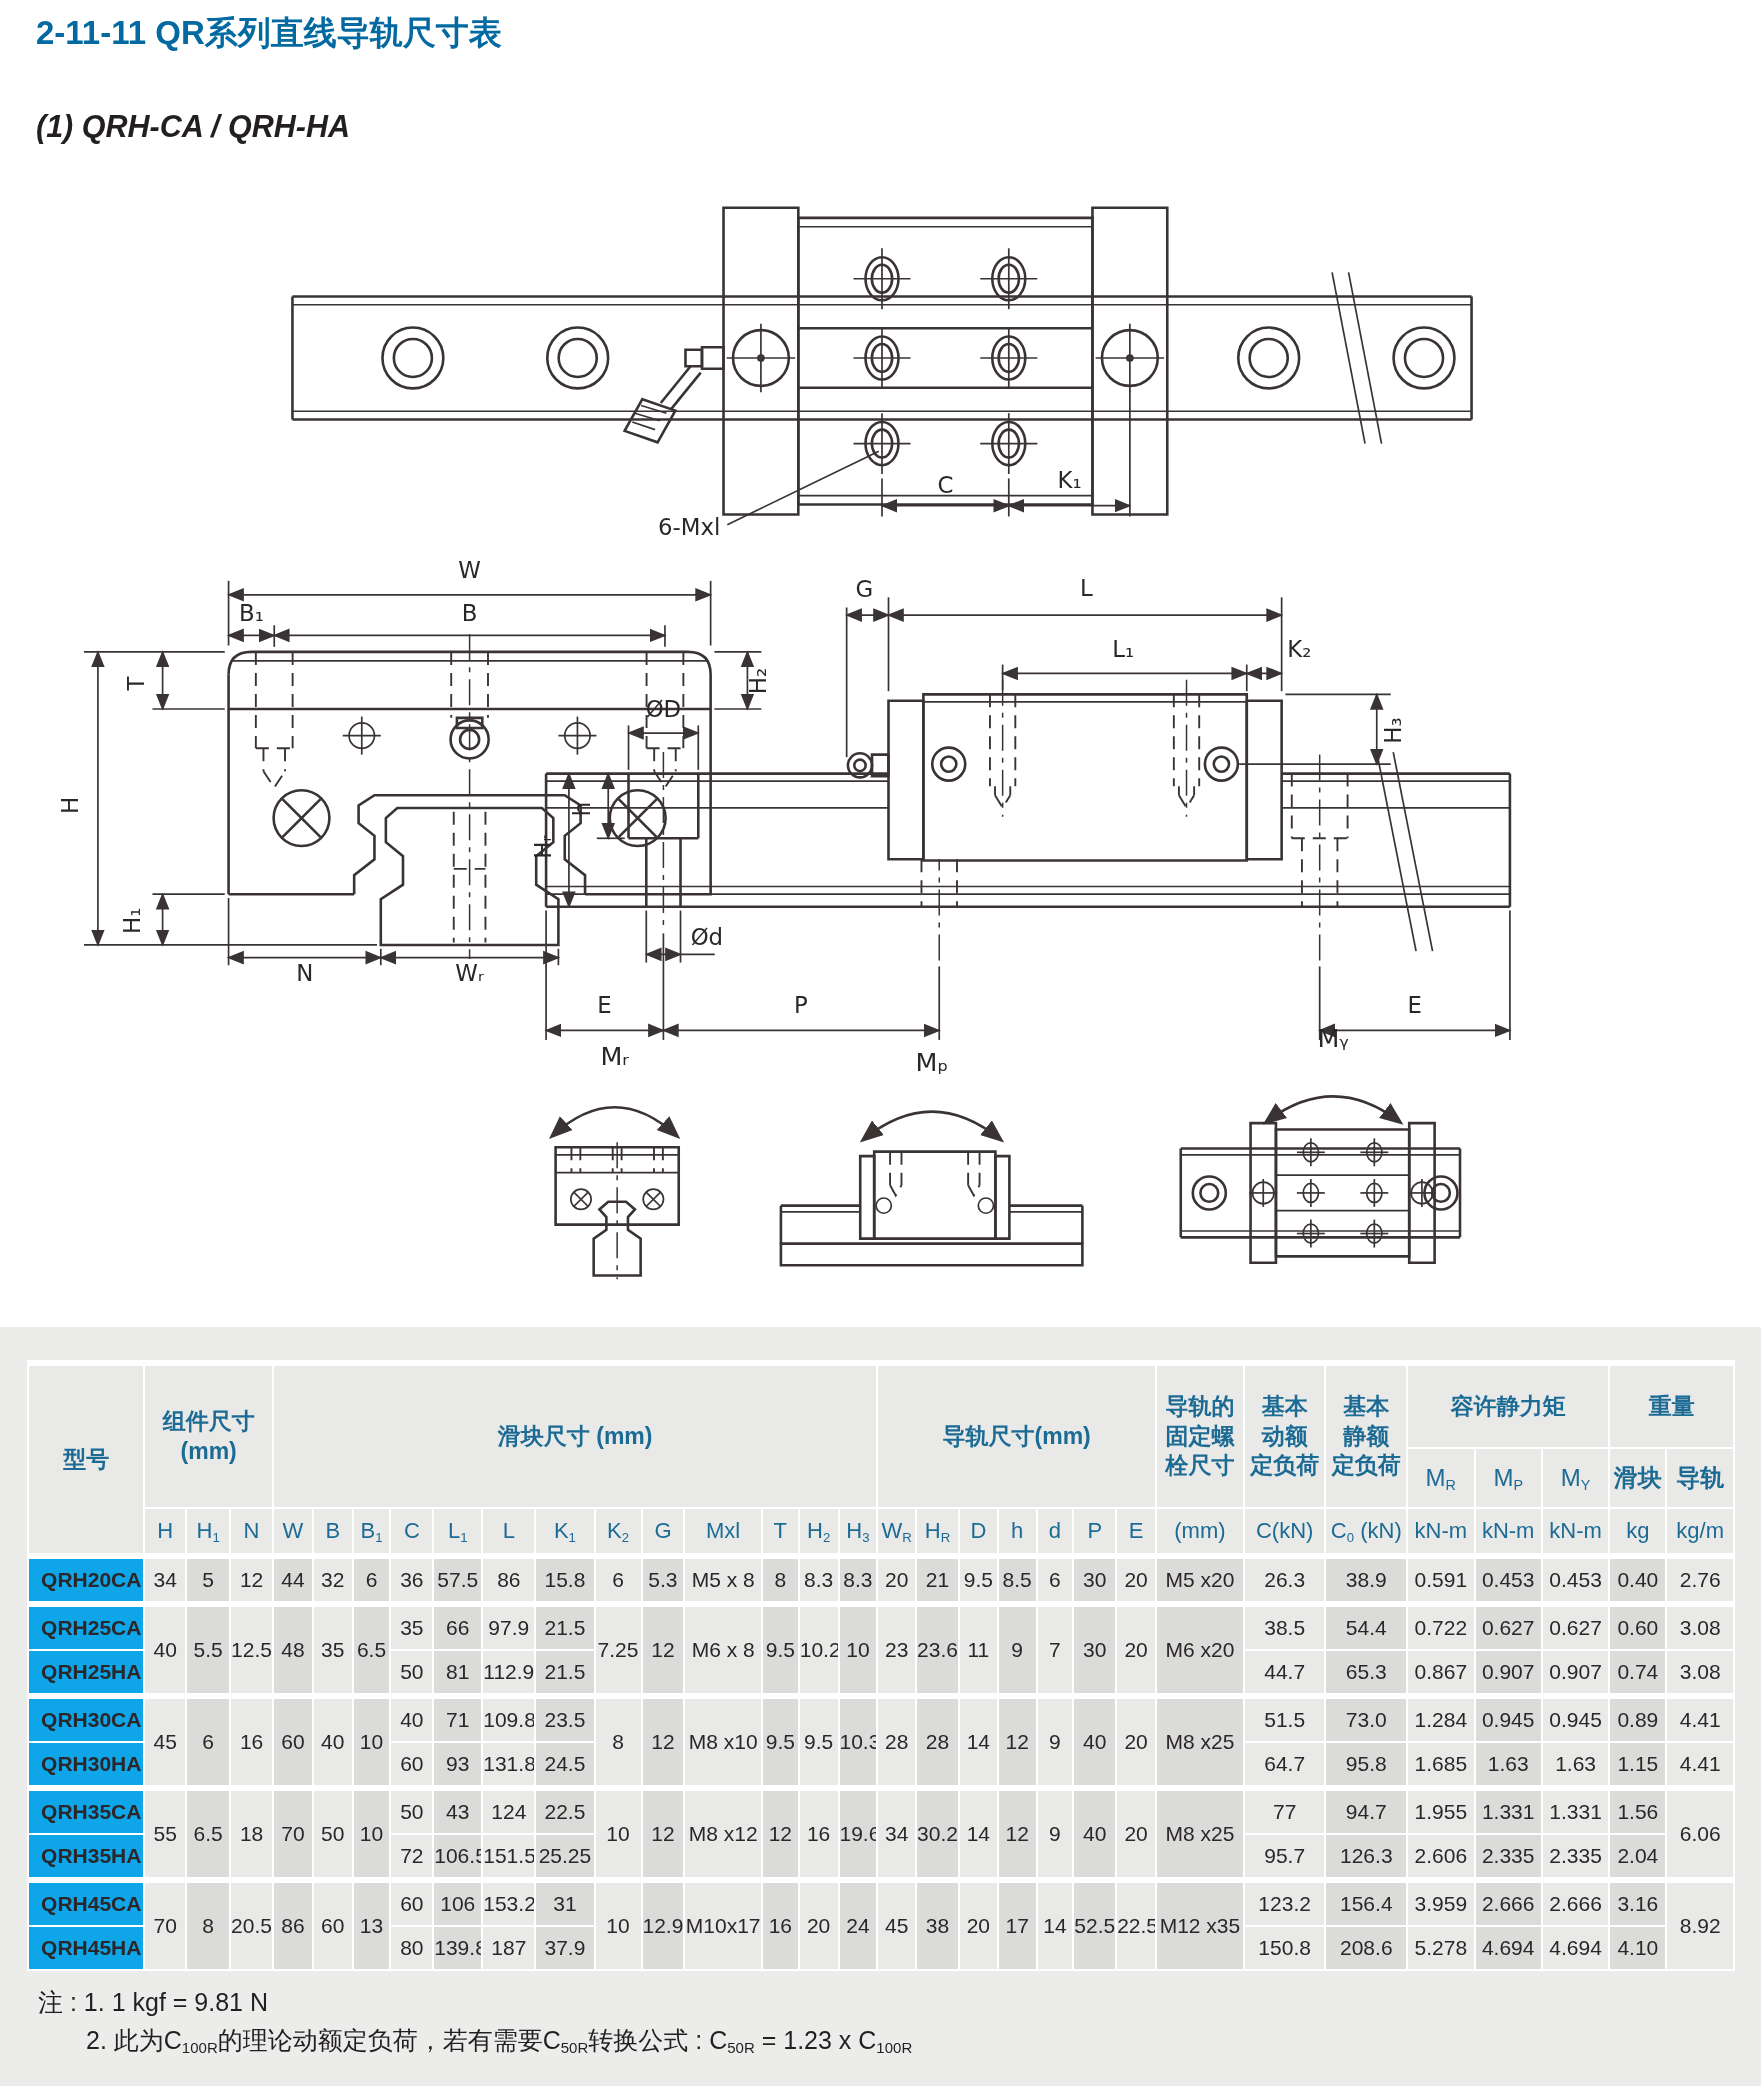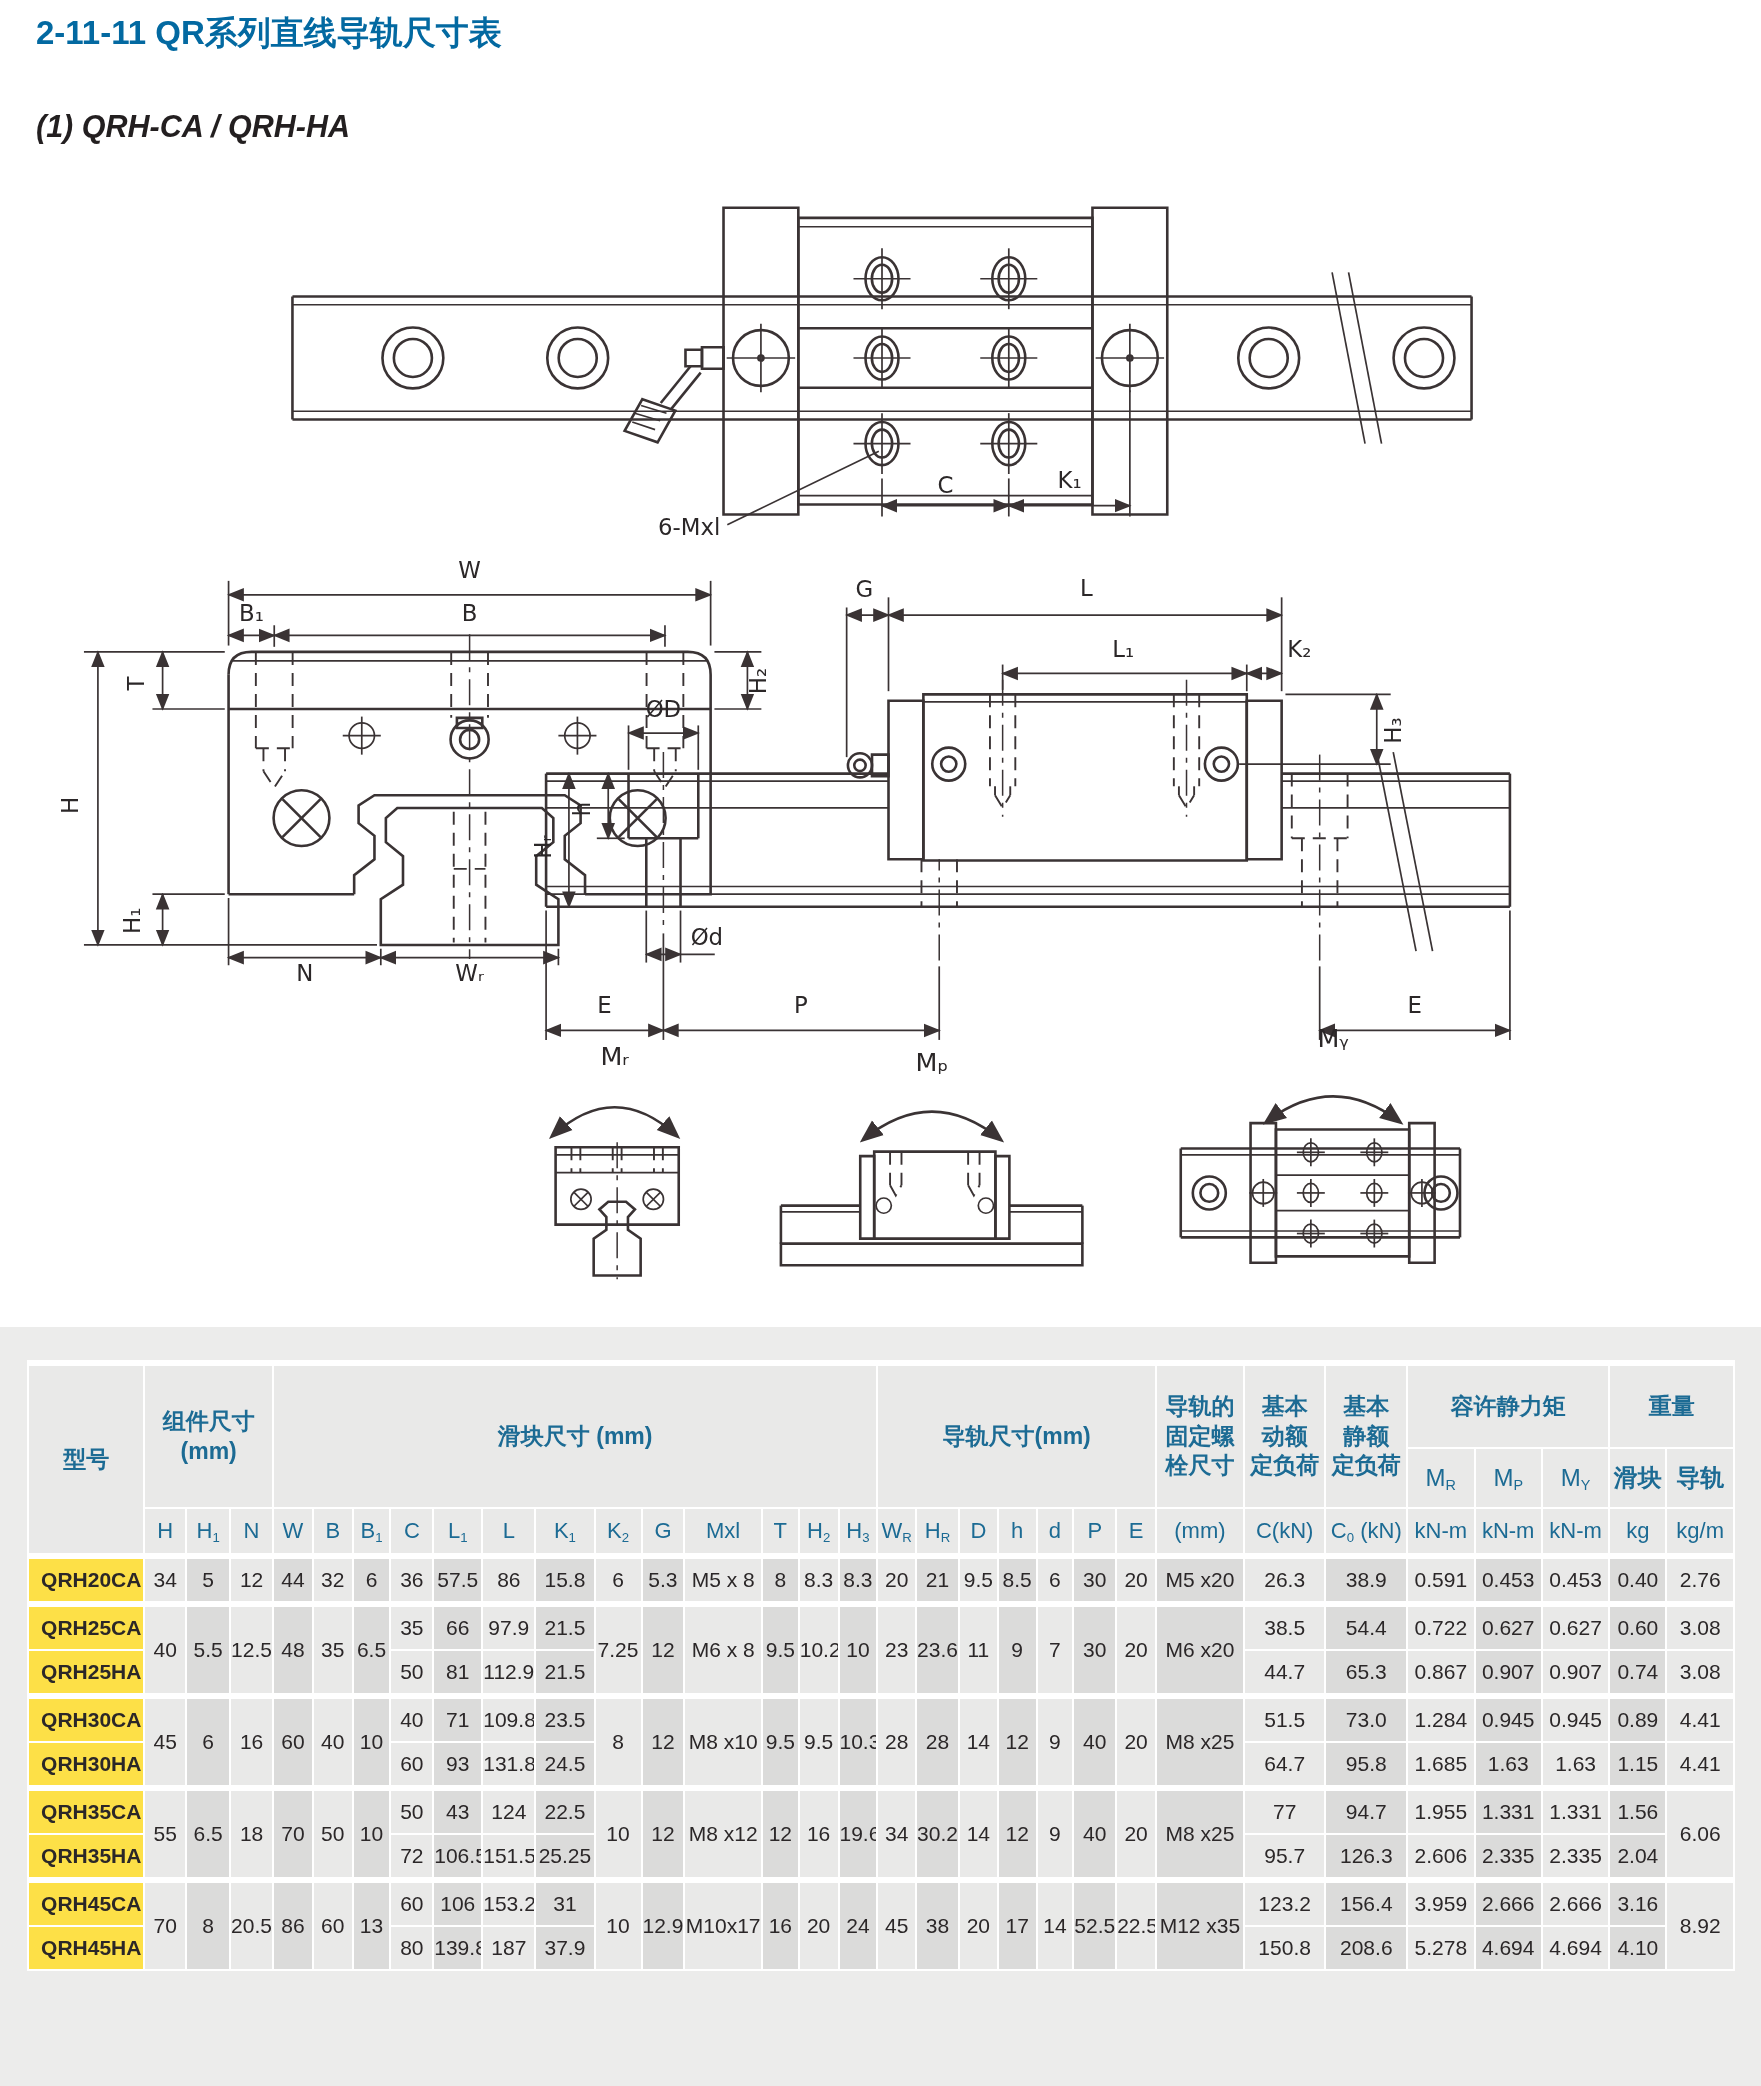--- a/index.html
+++ b/index.html
@@ -28,21 +28,21 @@
     border-collapse:collapse;table-layout:fixed;border-top:6.3px solid #fff;
   }
   .dim-table th,.dim-table td{border:2.5px solid #fff;text-align:center;vertical-align:middle;padding:0;overflow:hidden;}
   .dim-table th{background:#e9e9e8;color:#1c6b94;font-weight:700;font-size:23px;line-height:1.28;}
   .hr1 th{height:81px;}
   .hr2 th{height:58px;font-size:24px;}
   .hr3 th{height:44px;font-weight:400;font-size:22px;}
   .hr2 th.mcol{font-weight:400;}
   .pre{white-space:pre-line;}
   .dim-table td{font-size:21px;color:#2b2728;height:42px;}
-  .model-cell{background:#fde047;text-align:right;padding-left:10.2px !important;font-weight:700;font-size:21.6px;color:#231f20;}
+  .model-cell{background:#0ea5e9;text-align:right;padding-left:10.2px !important;font-weight:700;font-size:21.6px;color:#231f20;}
   .lt{background:#e9e9e8;}
   .dk{background:#dbdbda;}
   tr.gs td{border-top-width:6.3px;}
   sub{font-size:0.6em;vertical-align:-0.28em;line-height:0;}
   .notes{position:absolute;left:38px;top:657px;font-size:25px;color:#231f20;line-height:1.5;}
   .notes .n2{padding-left:48px;}
 </style>
 </head>
 <body>
 
@@ -774,14 +774,18 @@
         <td class="lt">150.8</td>
         <td class="dk">208.6</td>
         <td class="lt">5.278</td>
         <td class="dk">4.694</td>
         <td class="lt">4.694</td>
         <td class="dk">4.10</td>
       </tr>
     </tbody>
   </table>
 
+  <div class="notes">
+    <div class="n1">注 : 1.  1 kgf = 9.81 N</div>
+    <div class="n2">2.  此为C<sub>100R</sub>的理论动额定负荷，若有需要C<sub>50R</sub>转换公式 : C<sub>50R</sub> = 1.23 x C<sub>100R</sub></div>
+  </div>
 </div>
 
 
 </body></html>

